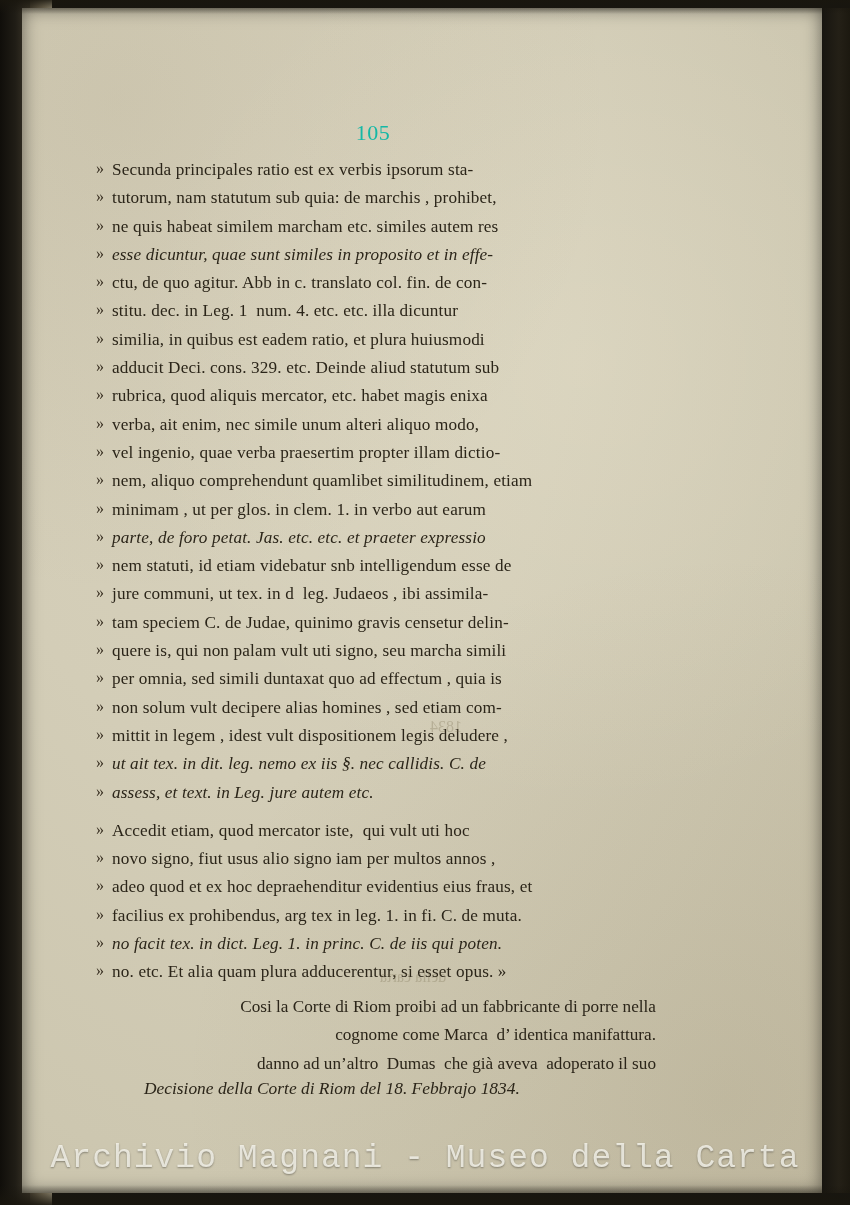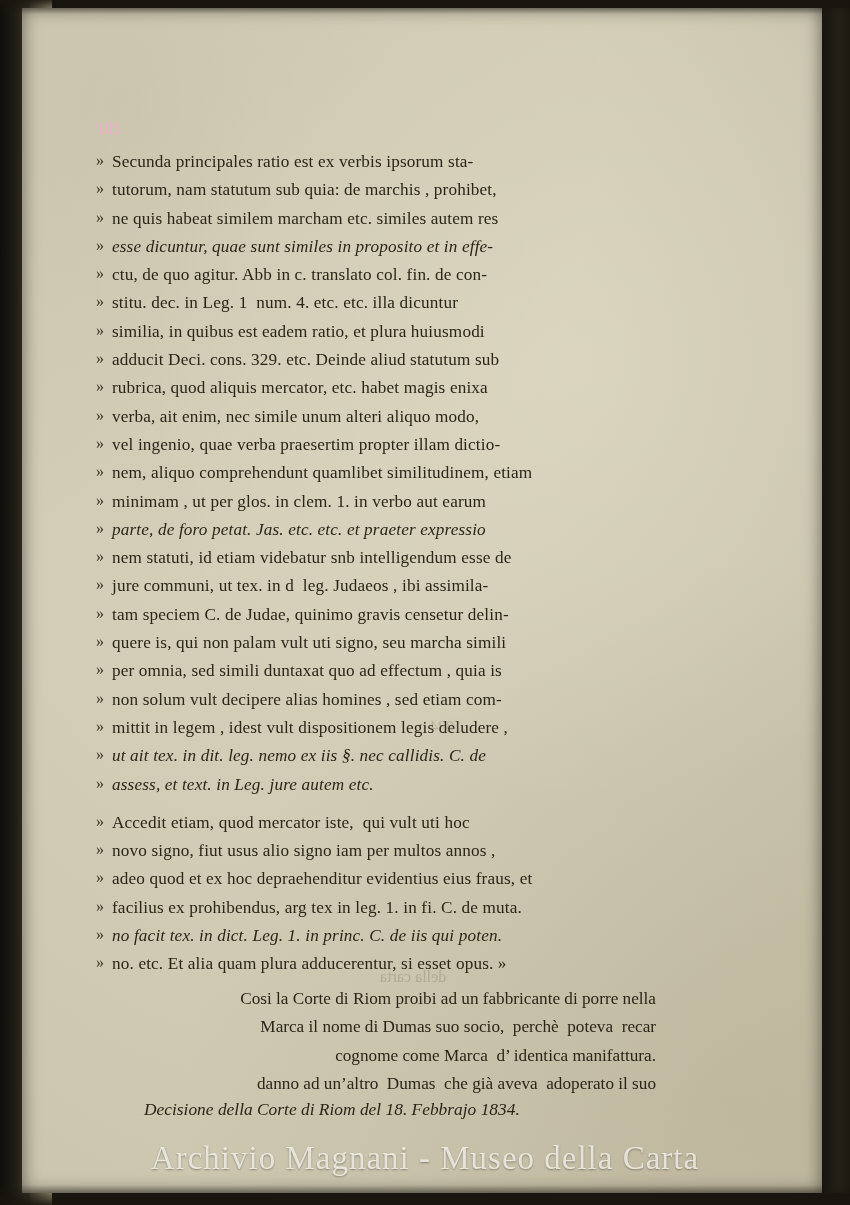--- a/index.html
+++ b/index.html
@@ -88,23 +88,23 @@
   }
 
   
   .text-area {
     position: absolute;
     left: 96px;
     top: 120px;
     width: 560px;
   }
   .folio {
-    text-align: left;
-    font-size: 16px;
-    color: #f9a8d4;
+    text-align: center;
+    font-size: 22px;
+    color: #14b8a6;
     letter-spacing: 0.5px;
     margin-bottom: 10px;
     padding-right: 6px;
     font-family: "Liberation Serif", serif;
   }
 
   .quote-block {
     font-size: 17.2px;
     line-height: 28.3px;
     color: #2b2519;
@@ -159,21 +159,21 @@
     transform: scaleX(-1);
   }
 
   
   .watermark {
     position: absolute;
     left: 0;
     bottom: 28px;
     width: 850px;
     text-align: center;
-    font-family: Liberation Serif, serif;
+    font-family: Liberation Mono, monospace;
     font-size: 33px;
     letter-spacing: 1px;
     color: rgba(248,246,238,0.82);
     text-shadow: 0 1px 2px rgba(0,0,0,0.35);
     pointer-events: none;
   }
 </style>
 </head>
 <body>
 
@@ -218,21 +218,20 @@
       <div class="line indent"><span class="qmark">»</span><span class="body">Accedit etiam, quod mercator iste,  qui vult uti hoc</span></div>
       <div class="line"><span class="qmark">»</span><span class="body">novo signo, fiut usus alio signo iam per multos annos ,</span></div>
       <div class="line"><span class="qmark">»</span><span class="body">adeo quod et ex hoc depraehenditur evidentius eius fraus, et</span></div>
       <div class="line"><span class="qmark">»</span><span class="body">facilius ex prohibendus, arg tex in leg. 1. in fi. C. de muta.</span></div>
       <div class="line"><span class="qmark">»</span><span class="body it">no facit tex. in dict. Leg. 1. in princ. C. de iis qui poten.</span></div>
       <div class="line"><span class="qmark">»</span><span class="body">no. etc. Et alia quam plura adducerentur, si esset opus. »</span></div>
     </div>
 
     <div class="para-body closing">
       <span class="l">Cosi la Corte di Riom proibi ad un fabbricante di porre nella</span>
-      <span class="l">Marca il nome di Dumas suo socio,  perchè  poteva  recar</span>
       <span class="l">cognome come Marca  d’ identica manifattura.</span>
       <span class="l">danno ad un’altro  Dumas  che già aveva  adoperato il suo</span>
     </div>
 
     <div class="final-line it">Decisione della Corte di Riom del 18. Febbrajo 1834.</div>
 
   </div>
 
   <div class="ghost" style="left:430px; top:718px;">1834</div>
   <div class="ghost" style="left:380px; top:968px;">della carta</div>

